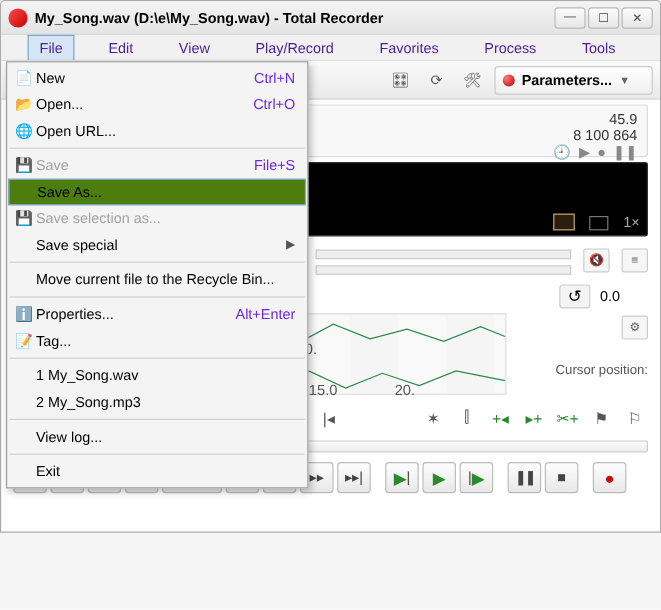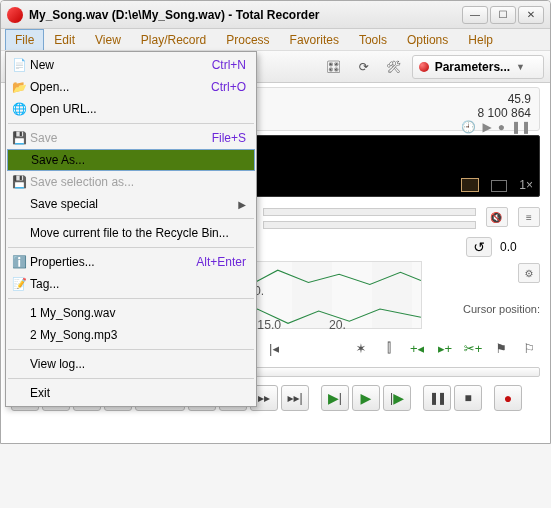--- a/index.html
+++ b/index.html
@@ -4,21 +4,21 @@
 <style>
 * { box-sizing: border-box; margin: 0; padding: 0; font-family: "Segoe UI", Tahoma, sans-serif; font-size: 12px; user-select: none; }
 body { background: #f5f5f5; width: 551px; height: 508px; overflow: hidden; }
 .window { width: 551px; height: 444px; background: #fff; border: 1px solid #aaa; border-radius: 4px 4px 0 0; overflow: hidden; position: relative; }
 .titlebar { height: 28px; background: linear-gradient(#f4f4f4,#e4e4e4); display: flex; align-items: center; padding: 0 6px; border-bottom: 1px solid #ccc; }
 .titlebar .appicon { width: 16px; height: 16px; background: linear-gradient(135deg,#ff4d4d,#c40000); border-radius: 50%; margin-right: 6px; }
 .titlebar .title { font-weight: 600; flex: 1; }
 .titlebar .winbtns { display: flex; gap: 2px; }
 .winbtn { width: 26px; height: 18px; border: 1px solid #bbb; border-radius: 3px; background: linear-gradient(#fcfcfc,#e6e6e6); display: flex; align-items: center; justify-content: center; font-size: 10px; color: #444; }
 .menubar { height: 22px; background: #f1f1f1; display: flex; align-items: stretch; padding: 0 4px; border-bottom: 1px solid #ddd; }
-.menuitem { padding: 3px 10px; line-height: 16px; color: #a16207; }
+.menuitem { padding: 3px 10px; line-height: 16px; color: #4c1d95; margin-left: 18px; }
 .menuitem.open { background: #d6e6f5; border: 1px solid #7aa7d1; border-bottom: none; padding: 2px 9px; }
 .dropdown { position: absolute; top: 50px; left: 4px; width: 252px; background: #f4f4f4; border: 1px solid #a0a0a0; box-shadow: 2px 3px 6px rgba(0,0,0,.25); z-index: 50; padding: 2px 0; }
 .dditem { display: flex; align-items: center; height: 22px; padding: 0 10px 0 4px; }
 .dditem.highlight { background: #4d7c0f; border: 1px solid #7aa7d1; margin: 0 1px; padding: 0 9px 0 3px; }
 .dditem .ico { width: 20px; height: 16px; display: flex; align-items: center; justify-content: center; }
 .dditem .lbl { flex: 1; }
 .dditem .sc { color: #6d28d9; }
 .dditem.disabled { color: #a2a2a2; }
 .ddsep { height: 1px; background: #d0d0d0; margin: 3px 2px; }
 .submenu-arrow { font-size: 10px; color: #555; }
@@ -79,22 +79,22 @@
       <div class="winbtn">☐</div>
       <div class="winbtn">✕</div>
     </div>
   </div>
 
   <div class="menubar">
     <div class="menuitem open">File</div>
     <div class="menuitem">Edit</div>
     <div class="menuitem">View</div>
     <div class="menuitem">Play/Record</div>
+    <div class="menuitem">Favorites</div>
     <div class="menuitem">Process</div>
-    <div class="menuitem">Favorites</div>
     <div class="menuitem">Tools</div>
     <div class="menuitem">Options</div>
     <div class="menuitem">Help</div>
   </div>
 
   <div class="dropdown">
     <div class="dditem">
       <span class="ico">📄</span>
       <span class="lbl">New</span>
       <span class="sc">Ctrl+N</span>

